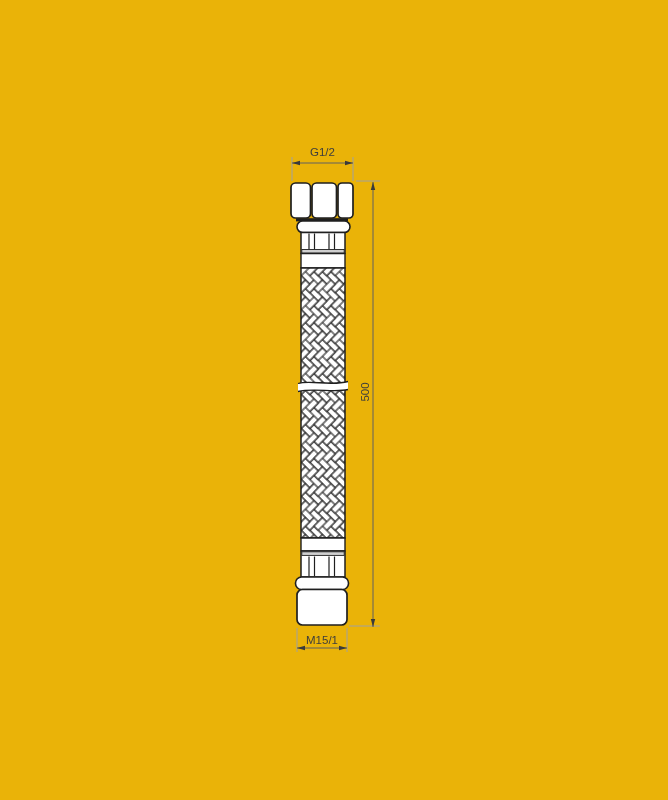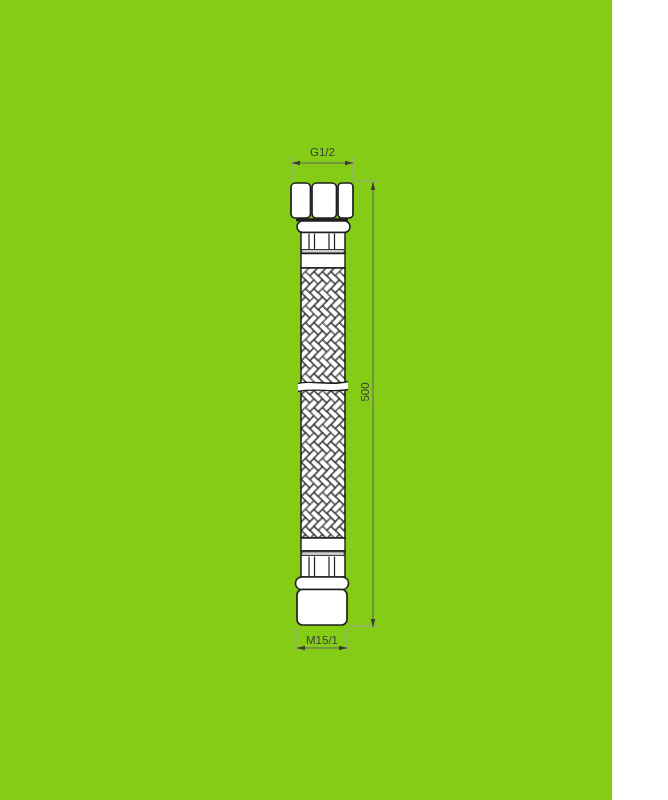--- a/index.html
+++ b/index.html
@@ -3,23 +3,23 @@
 <meta charset="utf-8">
 <style>
   html, body {
     margin: 0;
     padding: 0;
     background: #ffffff;
     font-family: "Liberation Sans", "DejaVu Sans", sans-serif;
   }
   .canvas {
     position: relative;
-    width: 612px;
+    width: 668px;
     height: 800px;
-    background: #84cc16;
+    background: #eab308;
     overflow: hidden;
   }
   svg { display: block; }
 
   
   .outline      { stroke: #1f1f1f; fill: #ffffff; stroke-linejoin: round; }
   .outline-thick{ stroke-width: 1.7; }
   .outline-med  { stroke-width: 1.5; }
   .detail-line  { stroke: #1f1f1f; stroke-width: 1.2; fill: none; }
   .ext-line     { stroke: #a0a0a0; stroke-width: 1; fill: none; }

